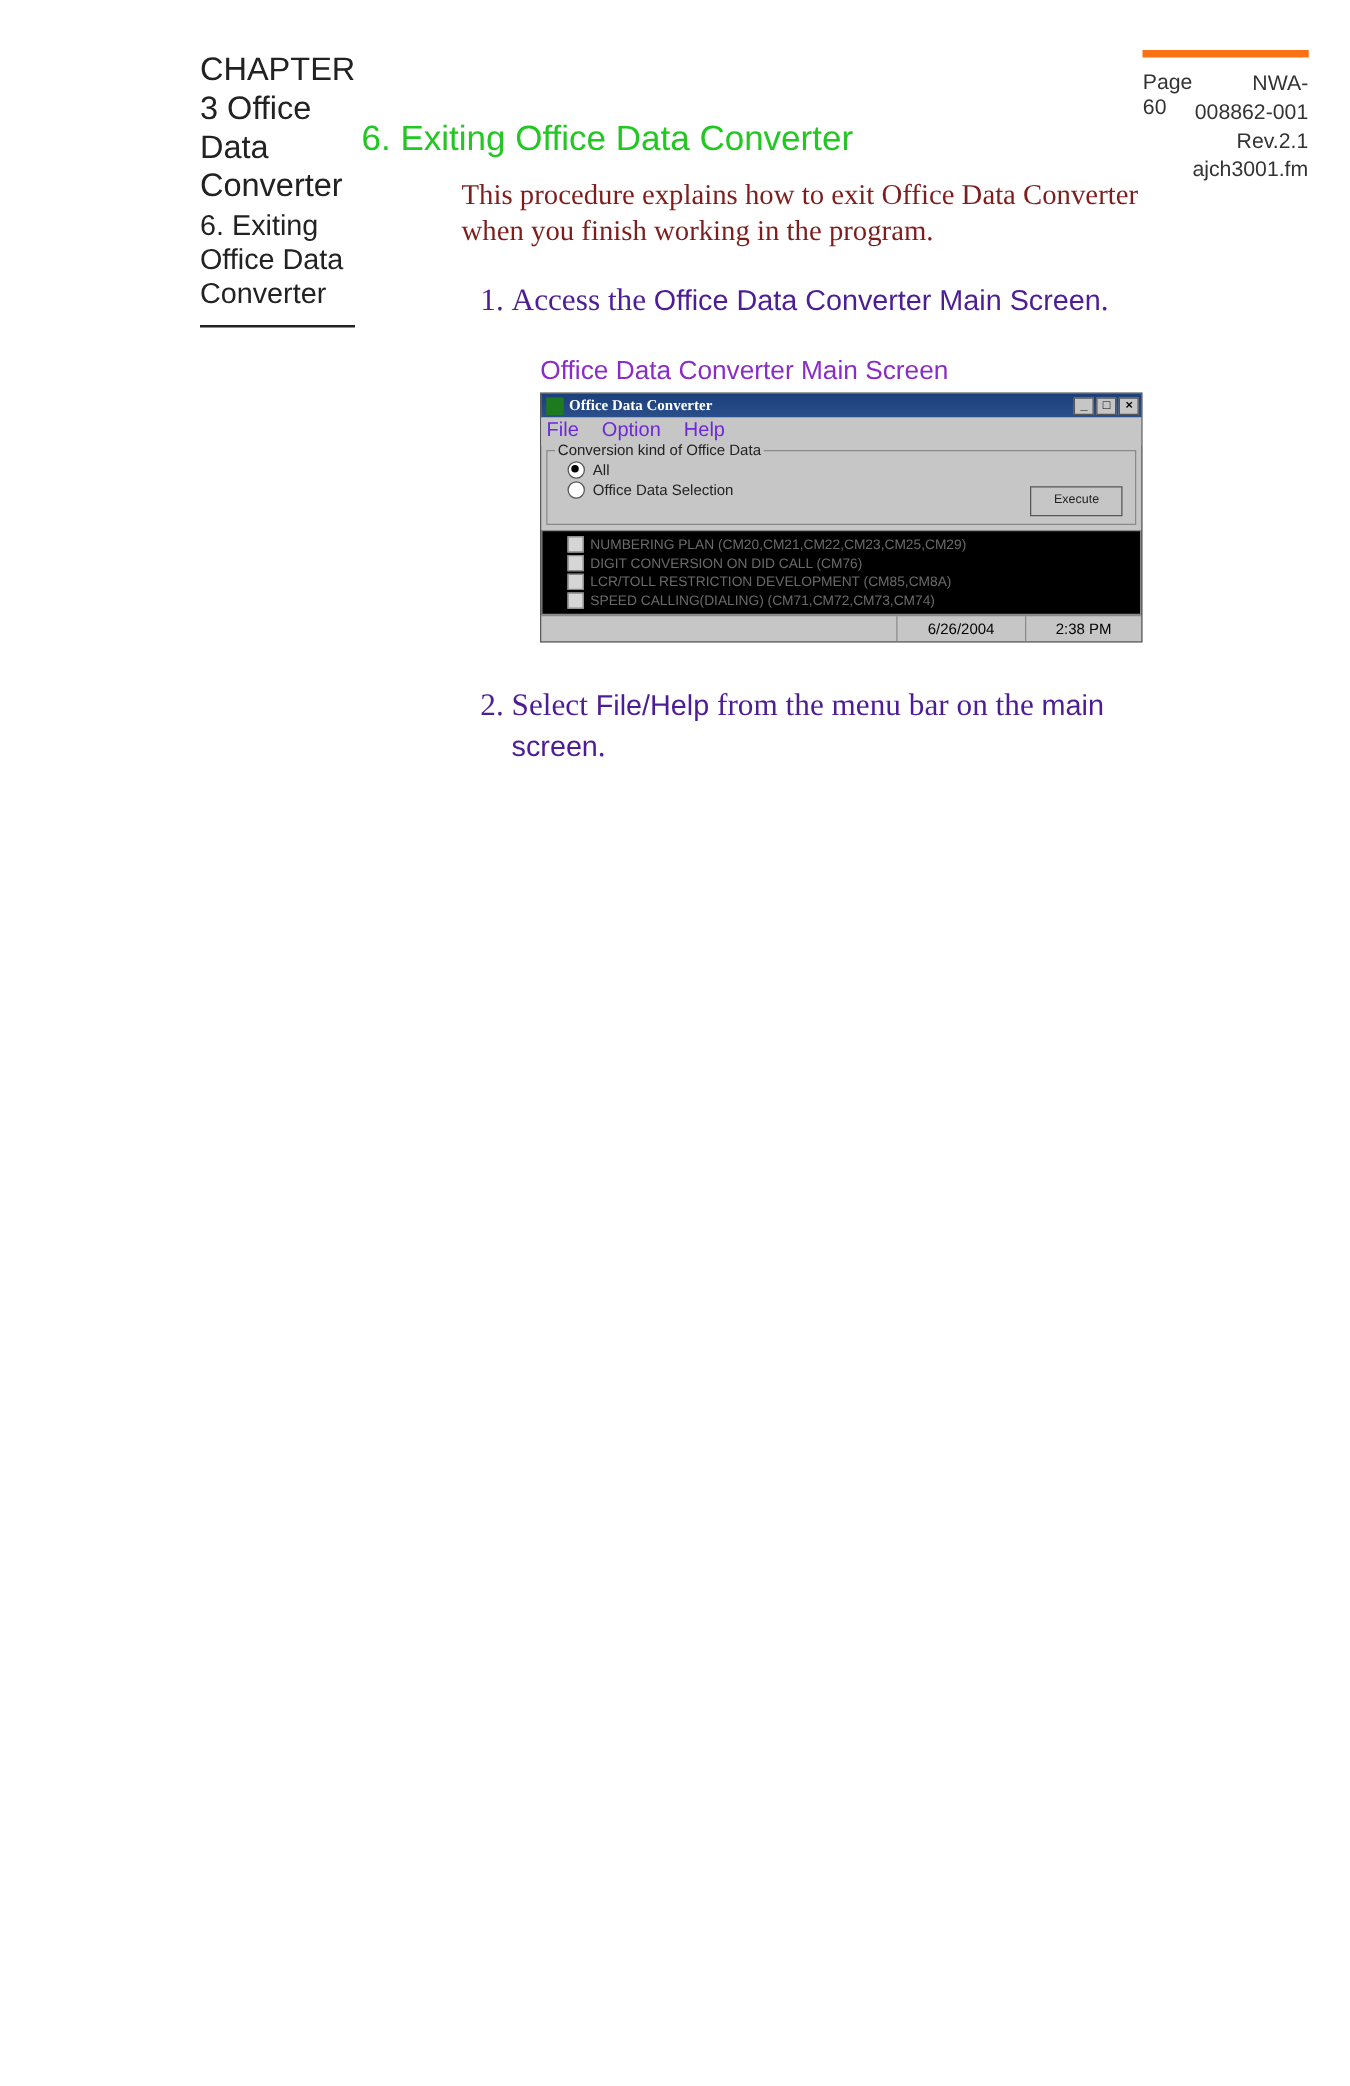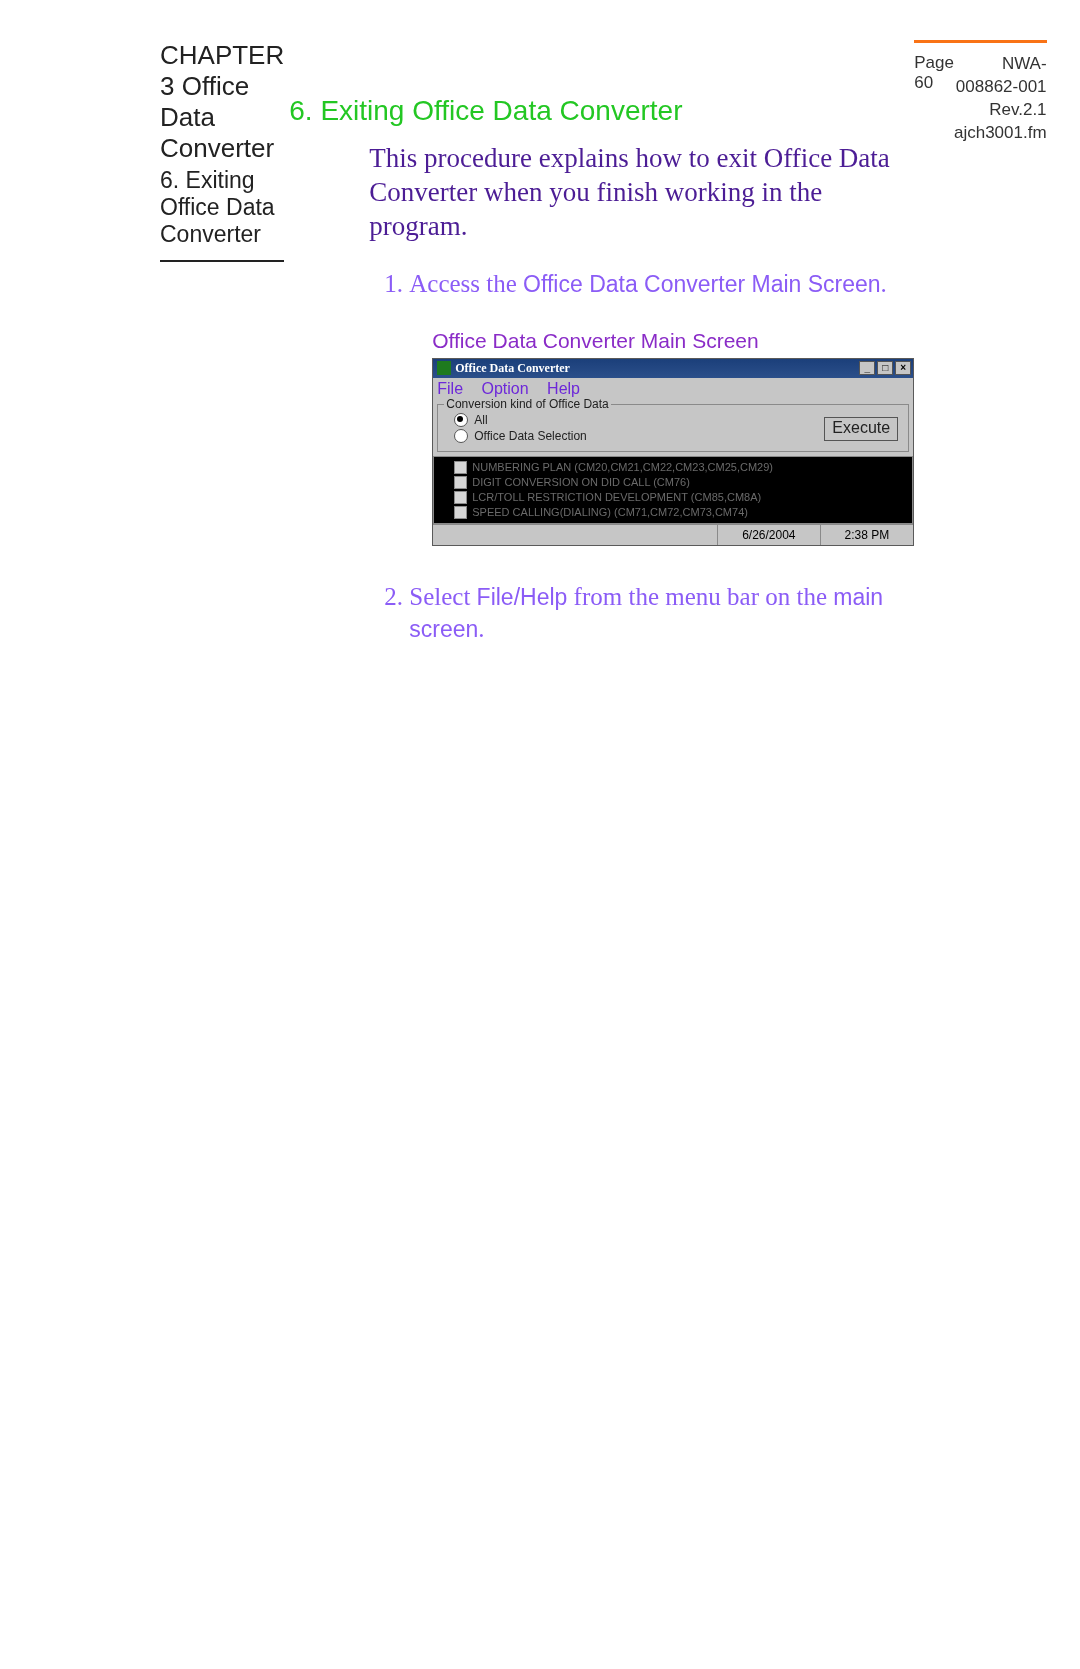--- a/index.html
+++ b/index.html
@@ -42,30 +42,30 @@
   }
   .section-heading {
     color: #23c723;
     font-size: 28px;
     margin: 0 0 15px 0;
     font-weight: normal;
     margin-left:5px;
   }
   .intro-para {
     font-family: "Times New Roman", Times, serif;
-    font-size: 27px;
+    font-size: 23px;
     line-height: 1.25;
     margin: 0 0 25px 85px;
-    color: #4c1d95;
+    color: #7f1d1d;
   }
   ol.steps {
     font-family: "Times New Roman", Times, serif;
     font-size: 25px;
     line-height: 1.3;
-    color: #8b5cf6;
+    color: #4c1d95;
     margin: 0 0 0 85px;
     padding-left: 40px;
   }
   ol.steps > li {
     margin-bottom: 28px;
   }
   .sans {
     font-family: Arial, Helvetica, sans-serif;
     font-size: 23px;
   }
@@ -146,22 +146,22 @@
     width:12px; height:12px; border:1px solid #555; border-radius:50%;
     background:#fff; margin-right:6px; position:relative;
   }
   .radio.checked::after{
     content:""; position:absolute; top:2px; left:2px; width:6px; height:6px;
     background:#000; border-radius:50%;
   }
   .exec-btn {
     width: 72px; height: 22px;
     background:#c6c6c6; border:1px solid #555;
-    font-size:16px; text-align:center; line-height:20px;
-    margin: 6px 4px 0 0;
+    font-size:10px; text-align:center; line-height:20px;
+    margin: 22px 4px 0 0;
     align-self: flex-start;
   }
   .listbox {
     border:1px solid #8a8a8a;
     margin: 0;
     background:#000000;
     padding: 3px 20px;
   }
   .listrow {
     display:flex; align-items:center;
@@ -178,21 +178,21 @@
     font-size:12px;
     padding-left:40px;
   }
   .statuscell {
     border-left:1px solid #8a8a8a;
     padding: 3px 24px;
     color:#000;
   }
   
   .footer {
-    border-top: 3px solid #f97316;
+    border-top: 6px solid #f97316;
     padding-top: 10px;
     font-size: 17px;
     color:#333;
     display:flex;
     justify-content: space-between;
     align-items: flex-start;
   }
   .footer .right { text-align: right; line-height:1.35; }
 </style>
 </head>

